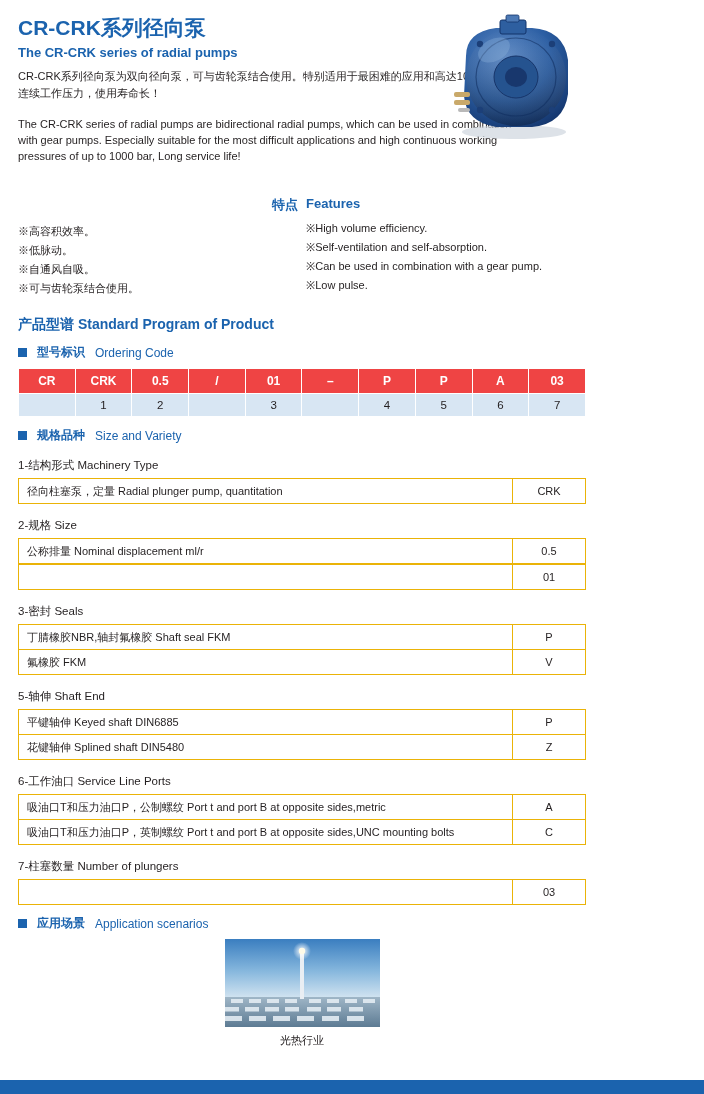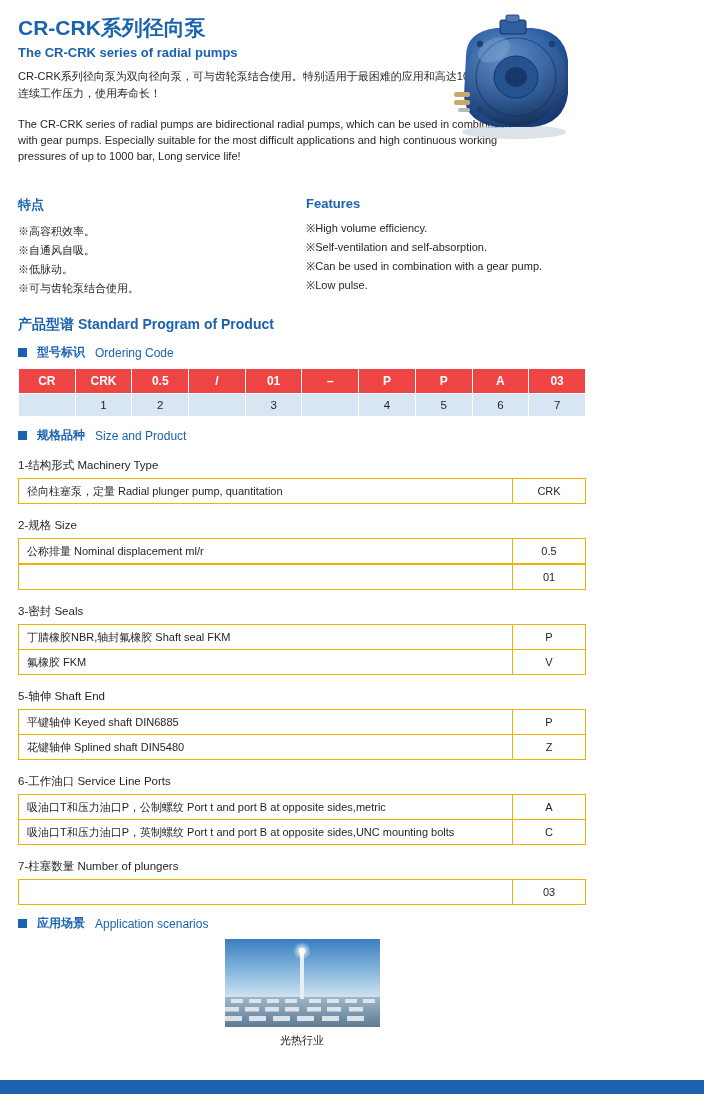--- a/index.html
+++ b/index.html
@@ -71,20 +71,21 @@
   }
   .features-col {
     width: 50%;
   }
   .features-col.right { padding-left: 8px; }
   .feat-head-cn {
     font-size: 13px;
     font-weight: bold;
     color: #1b63ae;
     margin-bottom: 8px;
+    text-align: right;
   }
   .feat-head-en {
     font-size: 13px;
     font-weight: bold;
     color: #1b63ae;
     margin-bottom: 8px;
   }
   .feat-item {
     font-size: 11px;
     line-height: 19px;
@@ -241,22 +242,22 @@
 
         <ellipse cx="58" cy="36" rx="17" ry="11" fill="#8fb4dd" opacity="0.35" transform="rotate(-28 58 36)"></ellipse>
       </svg>
     </div>
   </div>
 
   <div class="features">
     <div class="features-col left">
       <div class="feat-head-cn">特点</div>
       <div class="feat-item">※高容积效率。</div>
+      <div class="feat-item">※低脉动。</div>
       <div class="feat-item">※自通风自吸。</div>
-      <div class="feat-item">※低脉动。</div>
       <div class="feat-item">※可与齿轮泵结合使用。</div>
     </div>
     <div class="features-col right">
       <div class="feat-head-en">Features</div>
       <div class="feat-item">※High volume efficiency.</div>
       <div class="feat-item">※Self-ventilation and self-absorption.</div>
       <div class="feat-item">※Can be used in combination with a gear pump.</div>
       <div class="feat-item">※Low pulse.</div>
     </div>
   </div>
@@ -294,21 +295,21 @@
       <td>5</td>
       <td>6</td>
       <td>7</td>
     </tr>
   </tbody>
     </table>
 
   <div class="sub-title">
     <span class="sq"></span>
     <span class="cn">规格品种</span>
-    <span class="en">Size and Product</span>
+    <span class="en">Size and Variety</span>
   </div>
 
   <div class="var-label">1-结构形式 Machinery Type</div>
   <table class="var">
     <tbody>
         <tr>
       <td>径向柱塞泵，定量 Radial plunger pump, quantitation</td>
       <td class="code-col">CRK</td>
     </tr>
   </tbody>

